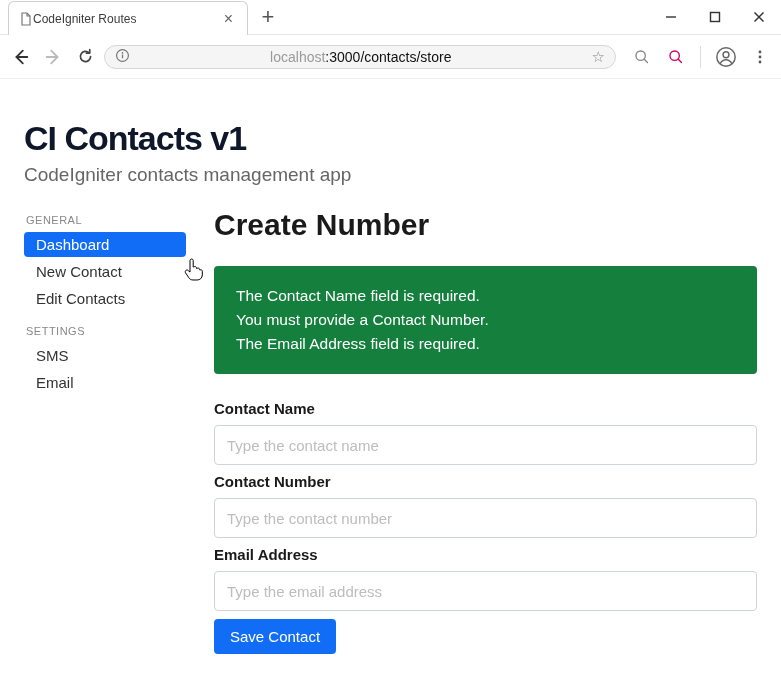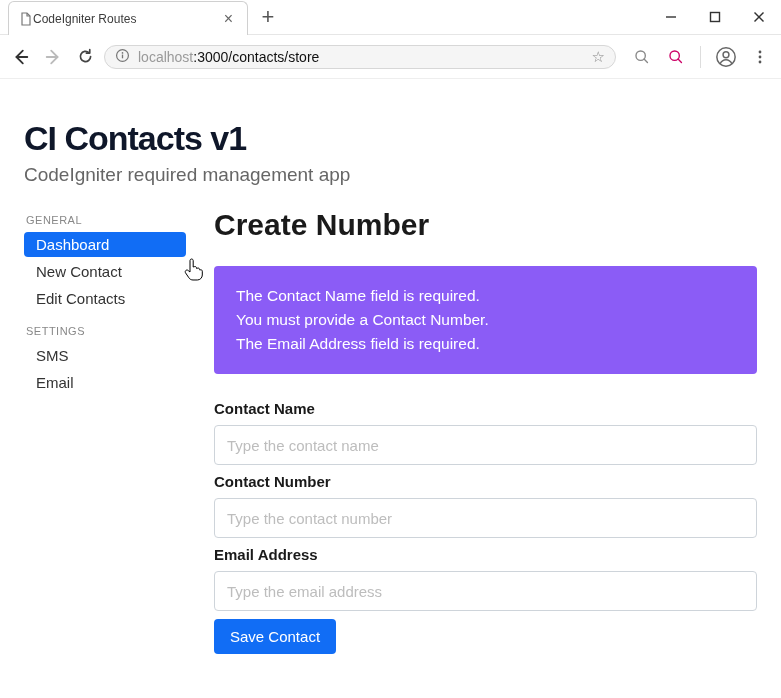--- a/index.html
+++ b/index.html
@@ -81,20 +81,21 @@
       flex:1;
       height:24px;
       border:1px solid #d7d7d7;
       border-radius:15px;
       display:flex;align-items:center;
       padding:0 10px;
       gap:8px;
       background:#f5f5f5;
       font-size:14px;
       color:#555;
+      text-align:center;
     }
     .omnibox .info-icon { color:#777; font-size:13px; }
     .omnibox .url { flex:1; color:#111; }
     .omnibox .url .dim { color:#9a9a9a; }
     .omnibox .star { color:#888; font-size:15px; }
     .toolbar-right { display:flex;align-items:center;gap:8px;padding-left:6px; }
     .vdiv { width:1px;height:22px;background:#ddd;margin:0 4px; }
     
     .viewport {
       position:relative;
@@ -148,21 +149,21 @@
       color:#fff;
     }
     .content { flex:1; }
     .page-title {
       font-size:30px;
       font-weight:700;
       color:#1a1a1a;
       margin-bottom:24px;
     }
     .alert {
-      background:#8b5cf6;
+      background:#15803d;
       color:#fff;
       border-radius:4px;
       padding:18px 22px;
       font-size:15.5px;
       line-height:1.55;
       margin-bottom:26px;
     }
     .alert div { margin:0; }
     .field { margin-bottom:8px; }
     .field label {
@@ -295,21 +296,21 @@
           <circle cx="8" cy="8" r="1.4" fill="#555"></circle>
           <circle cx="8" cy="13" r="1.4" fill="#555"></circle>
         </svg>
     </div>
   </div>
 </div>
 
 <div class="viewport">
   <div class="page">
     <h1 class="app-title">CI Contacts v1</h1>
-    <div class="app-subtitle">CodeIgniter required management app</div>
+    <div class="app-subtitle">CodeIgniter contacts management app</div>
 
     <div class="layout">
       <aside class="sidebar">
         <div class="side-heading">GENERAL</div>
         <ul class="side-list">
           <li class="side-item active">Dashboard</li>
           <li class="side-item">New Contact</li>
           <li class="side-item">Edit Contacts</li>
         </ul>
         <div class="side-heading">SETTINGS</div>

